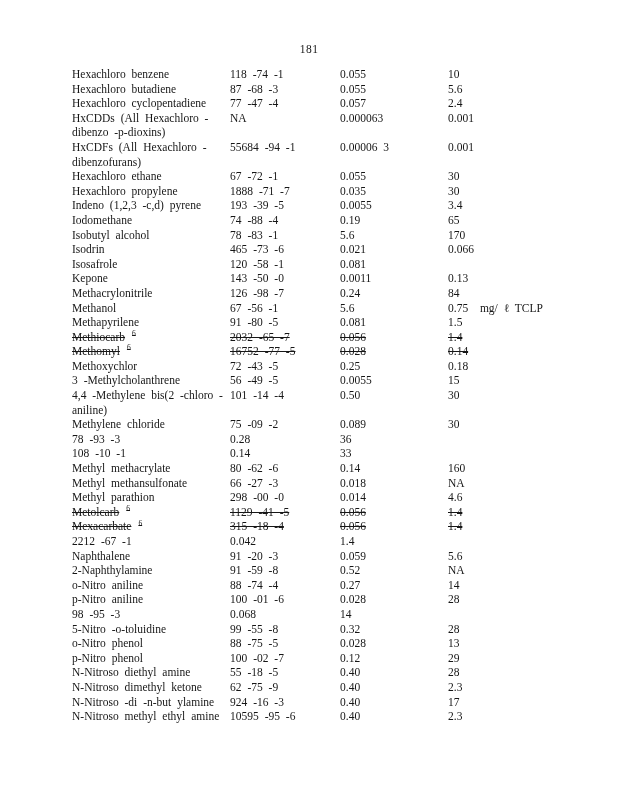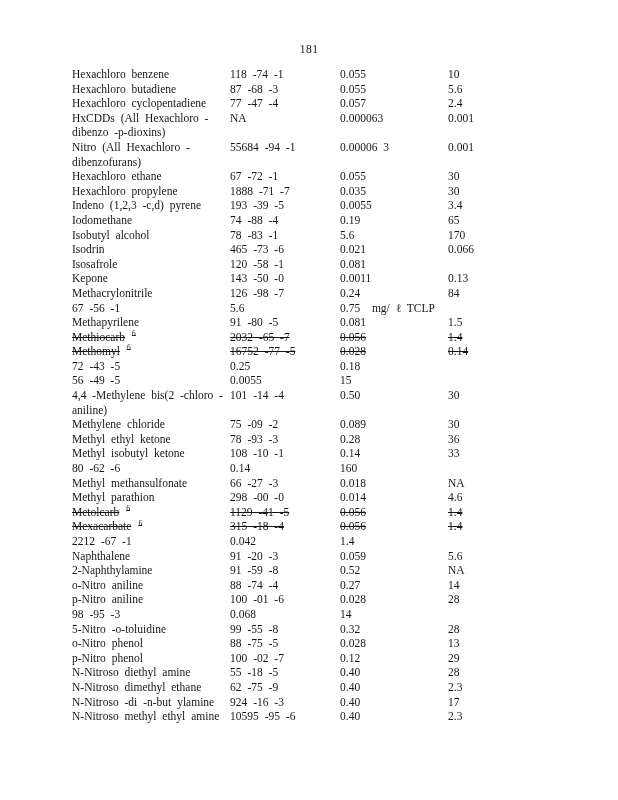--- a/index.html
+++ b/index.html
@@ -74,21 +74,21 @@
         <span class="cell c3">0.057</span>
         <span class="cell c4">2.4</span>
       </div>
       <div class="row">
         <span class="cell name"><span class="nm">HxCDDs (All Hexachloro -</span><span class="nm2">dibenzo -p-dioxins)</span></span>
         <span class="cell cas">NA</span>
         <span class="cell c3">0.000063</span>
         <span class="cell c4">0.001</span>
       </div>
       <div class="row">
-        <span class="cell name"><span class="nm">Nitro (All Hexachloro -</span><span class="nm2">dibenzofurans)</span></span>
+        <span class="cell name"><span class="nm">HxCDFs (All Hexachloro -</span><span class="nm2">dibenzofurans)</span></span>
         <span class="cell cas">55684 -94 -1</span>
         <span class="cell c3">0.00006 3</span>
         <span class="cell c4">0.001</span>
       </div>
       <div class="row">
         <span class="cell name"><span class="nm">Hexachloro ethane</span></span>
         <span class="cell cas">67 -72 -1</span>
         <span class="cell c3">0.055</span>
         <span class="cell c4">30</span>
       </div>
@@ -133,20 +133,21 @@
         <span class="cell c3">0.0011</span>
         <span class="cell c4">0.13</span>
       </div>
       <div class="row">
         <span class="cell name"><span class="nm">Methacrylonitrile</span></span>
         <span class="cell cas">126 -98 -7</span>
         <span class="cell c3">0.24</span>
         <span class="cell c4">84</span>
       </div>
       <div class="row">
+        <span class="cell name"><span class="nm">Methanol</span></span>
         <span class="cell cas">67 -56 -1</span>
         <span class="cell c3">5.6</span>
         <span class="cell c4">0.75 &nbsp;mg/ ℓ TCLP</span>
       </div>
       <div class="row">
         <span class="cell name"><span class="nm">Methapyrilene</span></span>
         <span class="cell cas">91 -80 -5</span>
         <span class="cell c3">0.081</span>
         <span class="cell c4">1.5</span>
       </div>
@@ -156,54 +157,55 @@
         <span class="cell c3">0.056</span>
         <span class="cell c4">1.4</span>
       </div>
       <div class="row strike">
         <span class="cell name"><span class="nm">Methomyl</span><sup class="sup">6</sup></span>
         <span class="cell cas">16752 -77 -5</span>
         <span class="cell c3">0.028</span>
         <span class="cell c4">0.14</span>
       </div>
       <div class="row">
+        <span class="cell name"><span class="nm">Methoxychlor</span></span>
         <span class="cell cas">72 -43 -5</span>
         <span class="cell c3">0.25</span>
         <span class="cell c4">0.18</span>
       </div>
       <div class="row">
+        <span class="cell name"><span class="nm">3 -Methylcholanthrene</span></span>
         <span class="cell cas">56 -49 -5</span>
         <span class="cell c3">0.0055</span>
         <span class="cell c4">15</span>
       </div>
       <div class="row">
         <span class="cell name"><span class="nm">4,4 -Methylene bis(2 -chloro -</span><span class="nm2">aniline)</span></span>
         <span class="cell cas">101 -14 -4</span>
         <span class="cell c3">0.50</span>
         <span class="cell c4">30</span>
       </div>
       <div class="row">
         <span class="cell name"><span class="nm">Methylene chloride</span></span>
         <span class="cell cas">75 -09 -2</span>
         <span class="cell c3">0.089</span>
         <span class="cell c4">30</span>
       </div>
       <div class="row">
-        <span class="cell name"><span class="nm">Methyl ethyl ketone</span></span>
         <span class="cell cas">78 -93 -3</span>
         <span class="cell c3">0.28</span>
         <span class="cell c4">36</span>
       </div>
       <div class="row">
-        <span class="cell name"><span class="nm">Methyl isobutyl ketone</span></span>
         <span class="cell cas">108 -10 -1</span>
         <span class="cell c3">0.14</span>
         <span class="cell c4">33</span>
       </div>
       <div class="row">
+        <span class="cell name"><span class="nm">Methyl methacrylate</span></span>
         <span class="cell cas">80 -62 -6</span>
         <span class="cell c3">0.14</span>
         <span class="cell c4">160</span>
       </div>
       <div class="row">
         <span class="cell name"><span class="nm">Methyl methansulfonate</span></span>
         <span class="cell cas">66 -27 -3</span>
         <span class="cell c3">0.018</span>
         <span class="cell c4">NA</span>
       </div>
@@ -277,21 +279,21 @@
         <span class="cell c3">0.12</span>
         <span class="cell c4">29</span>
       </div>
       <div class="row">
         <span class="cell name"><span class="nm">N-Nitroso diethyl amine</span></span>
         <span class="cell cas">55 -18 -5</span>
         <span class="cell c3">0.40</span>
         <span class="cell c4">28</span>
       </div>
       <div class="row">
-        <span class="cell name"><span class="nm">N-Nitroso dimethyl ethane</span></span>
+        <span class="cell name"><span class="nm">N-Nitroso dimethyl ketone</span></span>
         <span class="cell cas">62 -75 -9</span>
         <span class="cell c3">0.40</span>
         <span class="cell c4">2.3</span>
       </div>
       <div class="row">
         <span class="cell name"><span class="nm">N-Nitroso -di -n-but ylamine</span></span>
         <span class="cell cas">924 -16 -3</span>
         <span class="cell c3">0.40</span>
         <span class="cell c4">17</span>
       </div>

